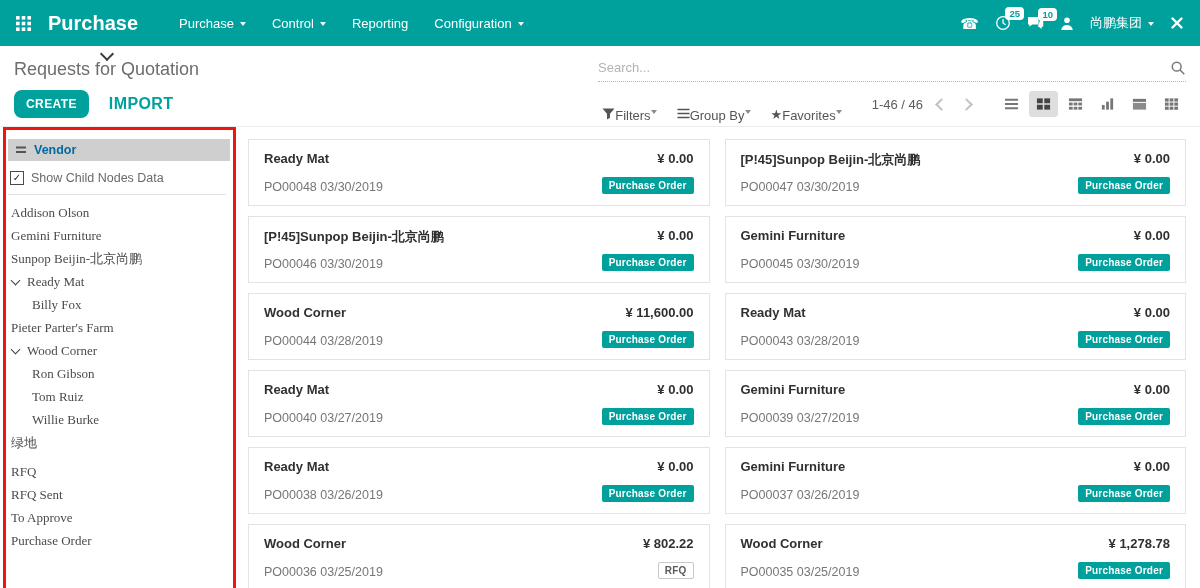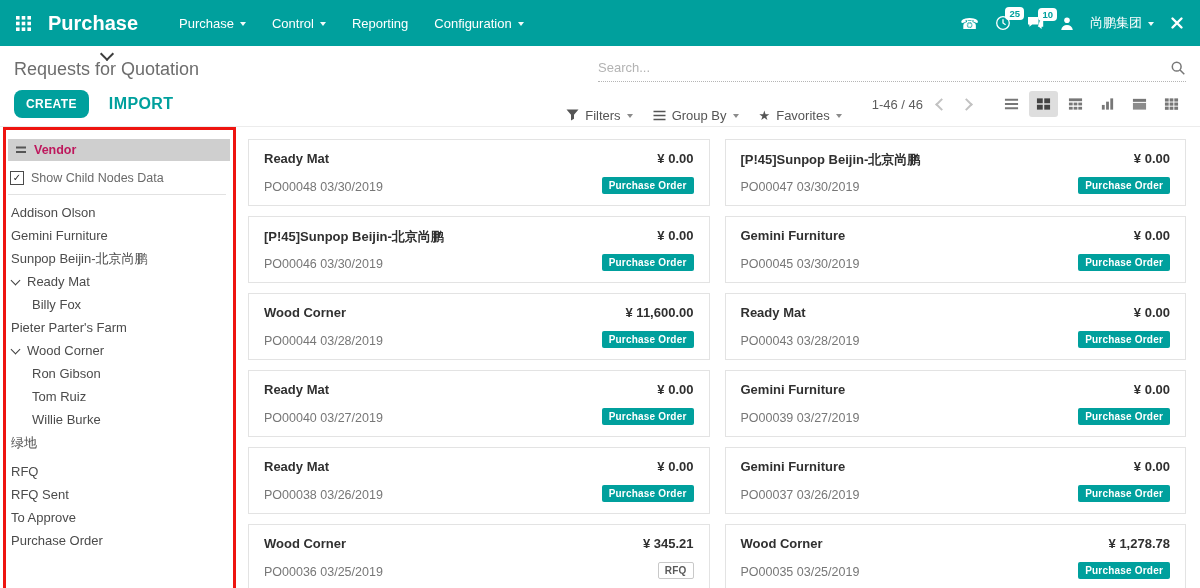--- a/index.html
+++ b/index.html
@@ -29,39 +29,39 @@
   .chev-big{display:inline-block;width:8px;height:8px;border-right:2px solid #3d3d3d;border-bottom:2px solid #3d3d3d;transform:rotate(45deg);margin-top:-4px;cursor:pointer;}
   .page-title{font-size:18px;font-weight:400;color:#6d6d6d;margin:0;}
   .search{width:588px;display:flex;align-items:center;border-bottom:1px dotted #b5b5b5;height:26px;margin-top:4px;}
   .search-input{border:none;outline:none;flex:1;font-size:13px;color:#555;background:transparent;padding:0;}
   .search-input::placeholder{color:#b3b3b3;}
   .cp-row2{height:36px;display:flex;align-items:center;padding:0 14px 4px 14px;border-bottom:1px solid #ececec;}
   .btn-create{background:#00a09d;color:#fff;font-weight:700;font-size:12px;letter-spacing:.4px;padding:7px 12px;border:none;border-radius:8px;cursor:pointer;font-family:inherit;}
   .btn-import{color:#00a09d;font-weight:700;font-size:16px;letter-spacing:.4px;margin-left:14px;background:none;border:none;cursor:pointer;font-family:inherit;}
   .spacer{flex:1;}
   .filters-group{display:flex;align-items:center;gap:20px;color:#555;}
-  .fg-item{display:flex;align-items:center;gap:6px;cursor:pointer;color:#555;text-decoration:none;margin-top:22px;}
+  .fg-item{display:flex;cursor:pointer;color:#555;text-decoration:none;margin-top:22px;}
   .star{font-size:13px;color:#555;line-height:1;}
   .pager{display:flex;align-items:center;gap:12px;margin-left:30px;color:#5c5c5c;}
   .pg-btn{display:flex;align-items:center;cursor:pointer;padding:2px;}
   .chev-l{display:inline-block;width:7px;height:7px;border-left:2px solid #c2c2c2;border-bottom:2px solid #c2c2c2;transform:rotate(45deg);}
   .chev-r{display:inline-block;width:7px;height:7px;border-right:2px solid #c2c2c2;border-top:2px solid #c2c2c2;transform:rotate(45deg);}
   .view-switcher{display:flex;align-items:center;gap:3px;margin-left:24px;}
   .vs-btn{width:29px;height:26px;display:flex;align-items:center;justify-content:center;border-radius:3px;color:#777;cursor:pointer;}
   .vs-btn.active{background:#dedede;color:#444;}
 
   
   .content{display:flex;height:466px;box-sizing:border-box;padding-top:12px;}
   .sidebar{width:236px;flex:none;padding:0 0 0 8px;box-sizing:border-box;}
-  .section-header{background:#cfcfcf;height:22px;display:flex;align-items:center;gap:8px;padding:0 8px;color:#be185d;font-weight:700;font-size:12.5px;width:222px;box-sizing:border-box;cursor:pointer;}
+  .section-header{background:#cfcfcf;height:22px;display:flex;align-items:center;gap:8px;padding:0 8px;color:#0369a1;font-weight:700;font-size:12.5px;width:222px;box-sizing:border-box;cursor:pointer;}
   .checkbox-row{display:flex;align-items:center;gap:7px;padding:10px 4px 9px 2px;color:#6a6a6a;font-size:12.5px;border-bottom:1px solid #e2e2e2;width:218px;box-sizing:border-box;cursor:pointer;}
   .cbx{width:12px;height:12px;border:1px solid #4a4a4a;background:#fff;display:flex;align-items:center;justify-content:center;flex:none;}
   .cbx-mark{display:none;font-size:10px;color:#222;line-height:1;}
   .cbx-mark[data-on="true"]{display:block;}
-  .tree{list-style:none;margin:6px 0 0;padding:0;}
+  .tree{list-style:none;margin:6px 0 0;padding:0;font-family:Liberation Serif, serif;}
   .tree li{height:23px;display:flex;align-items:center;font-size:13px;color:#4b4b4b;cursor:pointer;padding-left:3px;}
   .tree li[data-indent="1"]{padding-left:24px;}
   .tree-caret{display:inline-block;width:6px;height:6px;border-right:1.8px solid #3f3f3f;border-bottom:1.8px solid #3f3f3f;transform:rotate(45deg);margin:-3px 8px 0 1px;flex:none;}
   .status-header{margin-top:26px;}
 
   .kanban{flex:1;margin:0 14px 0 12px;display:grid;grid-template-columns:1fr 1fr;column-gap:15px;grid-auto-rows:67px;row-gap:10px;align-content:start;}
   .card{background:#fff;border:1px solid #e3e3e3;padding:11px 15px;box-sizing:border-box;display:flex;flex-direction:column;justify-content:space-between;cursor:pointer;}
   .card-top{display:flex;justify-content:space-between;align-items:flex-start;gap:10px;}
   .card-title,.card-amount{font-weight:700;color:#303030;font-size:13px;white-space:nowrap;}
   .card-bottom{display:flex;justify-content:space-between;align-items:flex-end;}
@@ -456,21 +456,21 @@
           </div>
           <div class="card-bottom">
             <span class="card-ref">PO00037 03/26/2019</span>
             <span class="badge" data-variant="filled">Purchase Order</span>
           </div>
         </div>
 
         <div class="card">
           <div class="card-top">
             <span class="card-title">Wood Corner</span>
-            <span class="card-amount">¥ 345.21</span>
+            <span class="card-amount">¥ 802.22</span>
           </div>
           <div class="card-bottom">
             <span class="card-ref">PO00036 03/25/2019</span>
             <span class="badge" data-variant="outline">RFQ</span>
           </div>
         </div>
 
         <div class="card">
           <div class="card-top">
             <span class="card-title">Wood Corner</span>

